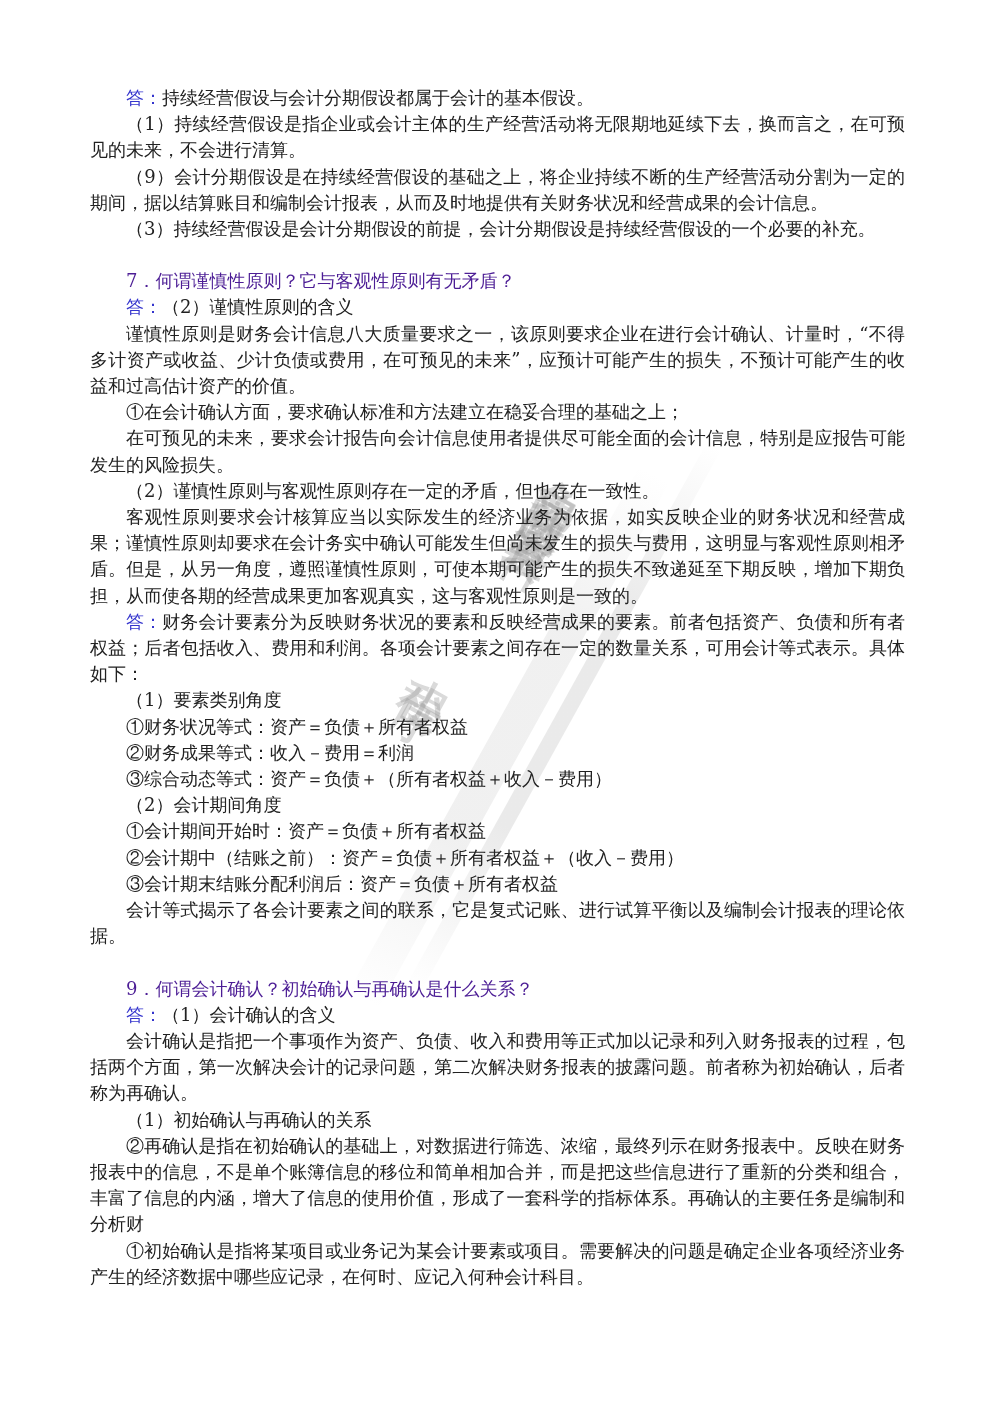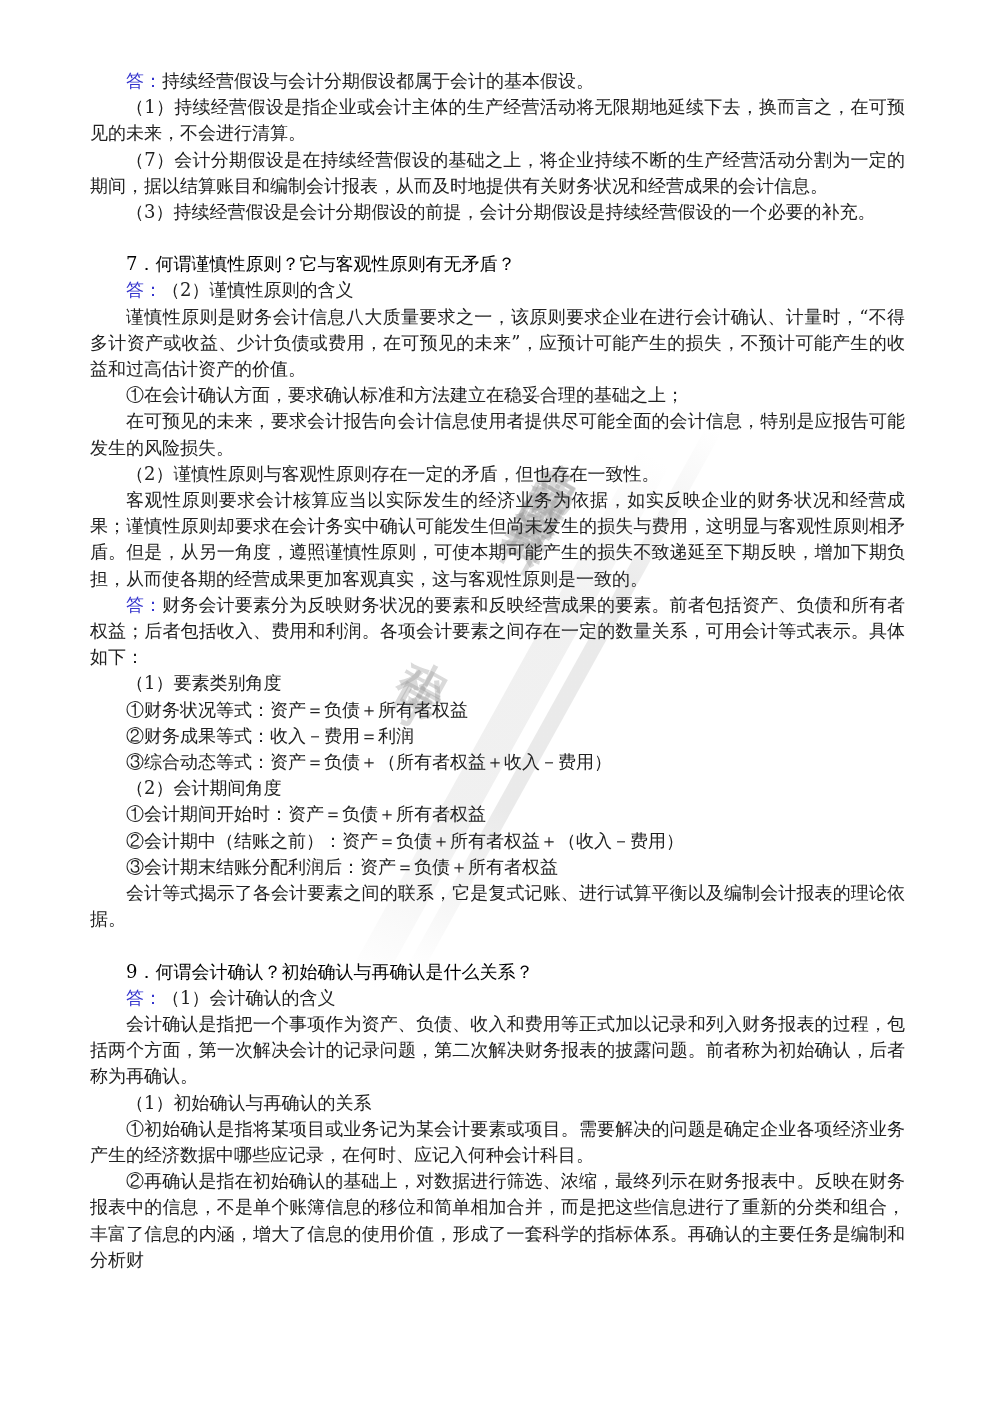--- a/index.html
+++ b/index.html
@@ -52,31 +52,32 @@
   
   .content {
     position: relative;
     z-index: 1;
     padding: 68px 88px 0 90px;
     font-size: 18px;
     line-height: 26.2px;
     color: #212121;
     text-align: justify;
     word-break: normal;
+    margin-top: 17px;
   }
   .para {
     margin: 0;
     text-indent: 2em;
   }
   .q-heading {
     margin: 26px 0 0 0;
     text-indent: 2em;
     font-size: 18px;
     font-weight: normal;
-    color: #000000;
+    color: #4c1d95;
     text-align: left;
   }
   .blue {
     color: #3434cd;
   }
 </style>
 </head>
 <body>
 
 <div class="page">
@@ -86,21 +87,21 @@
     <div class="wm-stripe s2"></div>
     <span class="wm-text t1">免费问题答案资料</span>
     <span class="wm-text t2">小程序</span>
   </div>
 
   <div class="content">
 
     <section>
       <p class="para"><span class="blue">答：</span><span>持续经营假设与会计分期假设都属于会计的基本假设。</span></p>
       <p class="para">（1）持续经营假设是指企业或会计主体的生产经营活动将无限期地延续下去，换而言之，在可预见的未来，不会进行清算。</p>
-      <p class="para">（7）会计分期假设是在持续经营假设的基础之上，将企业持续不断的生产经营活动分割为一定的期间，据以结算账目和编制会计报表，从而及时地提供有关财务状况和经营成果的会计信息。</p>
+      <p class="para">（9）会计分期假设是在持续经营假设的基础之上，将企业持续不断的生产经营活动分割为一定的期间，据以结算账目和编制会计报表，从而及时地提供有关财务状况和经营成果的会计信息。</p>
       <p class="para">（3）持续经营假设是会计分期假设的前提，会计分期假设是持续经营假设的一个必要的补充。</p>
     </section>
 
     <section>
       <h3 class="q-heading">7．何谓谨慎性原则？它与客观性原则有无矛盾？</h3>
       <p class="para"><span class="blue">答：</span><span>（2）谨慎性原则的含义</span></p>
       <p class="para">谨慎性原则是财务会计信息八大质量要求之一，该原则要求企业在进行会计确认、计量时，“不得多计资产或收益、少计负债或费用，在可预见的未来”，应预计可能产生的损失，不预计可能产生的收益和过高估计资产的价值。</p>
       <p class="para">①在会计确认方面，要求确认标准和方法建立在稳妥合理的基础之上；</p>
       <p class="para">在可预见的未来，要求会计报告向会计信息使用者提供尽可能全面的会计信息，特别是应报告可能发生的风险损失。</p>
       <p class="para">（2）谨慎性原则与客观性原则存在一定的矛盾，但也存在一致性。</p>
@@ -118,18 +119,18 @@
       <p class="para">②会计期中（结账之前）：资产＝负债＋所有者权益＋（收入－费用）</p>
       <p class="para">③会计期末结账分配利润后：资产＝负债＋所有者权益</p>
       <p class="para">会计等式揭示了各会计要素之间的联系，它是复式记账、进行试算平衡以及编制会计报表的理论依据。</p>
     </section>
 
     <section>
       <h3 class="q-heading">9．何谓会计确认？初始确认与再确认是什么关系？</h3>
       <p class="para"><span class="blue">答：</span><span>（1）会计确认的含义</span></p>
       <p class="para">会计确认是指把一个事项作为资产、负债、收入和费用等正式加以记录和列入财务报表的过程，包括两个方面，第一次解决会计的记录问题，第二次解决财务报表的披露问题。前者称为初始确认，后者称为再确认。</p>
       <p class="para">（1）初始确认与再确认的关系</p>
+      <p class="para">②再确认是指在初始确认的基础上，对数据进行筛选、浓缩，最终列示在财务报表中。反映在财务报表中的信息，不是单个账簿信息的移位和简单相加合并，而是把这些信息进行了重新的分类和组合，丰富了信息的内涵，增大了信息的使用价值，形成了一套科学的指标体系。再确认的主要任务是编制和分析财</p>
       <p class="para">①初始确认是指将某项目或业务记为某会计要素或项目。需要解决的问题是确定企业各项经济业务产生的经济数据中哪些应记录，在何时、应记入何种会计科目。</p>
-      <p class="para">②再确认是指在初始确认的基础上，对数据进行筛选、浓缩，最终列示在财务报表中。反映在财务报表中的信息，不是单个账簿信息的移位和简单相加合并，而是把这些信息进行了重新的分类和组合，丰富了信息的内涵，增大了信息的使用价值，形成了一套科学的指标体系。再确认的主要任务是编制和分析财</p>
     </section>
 
   </div>
 </div>
 
 </body></html>

